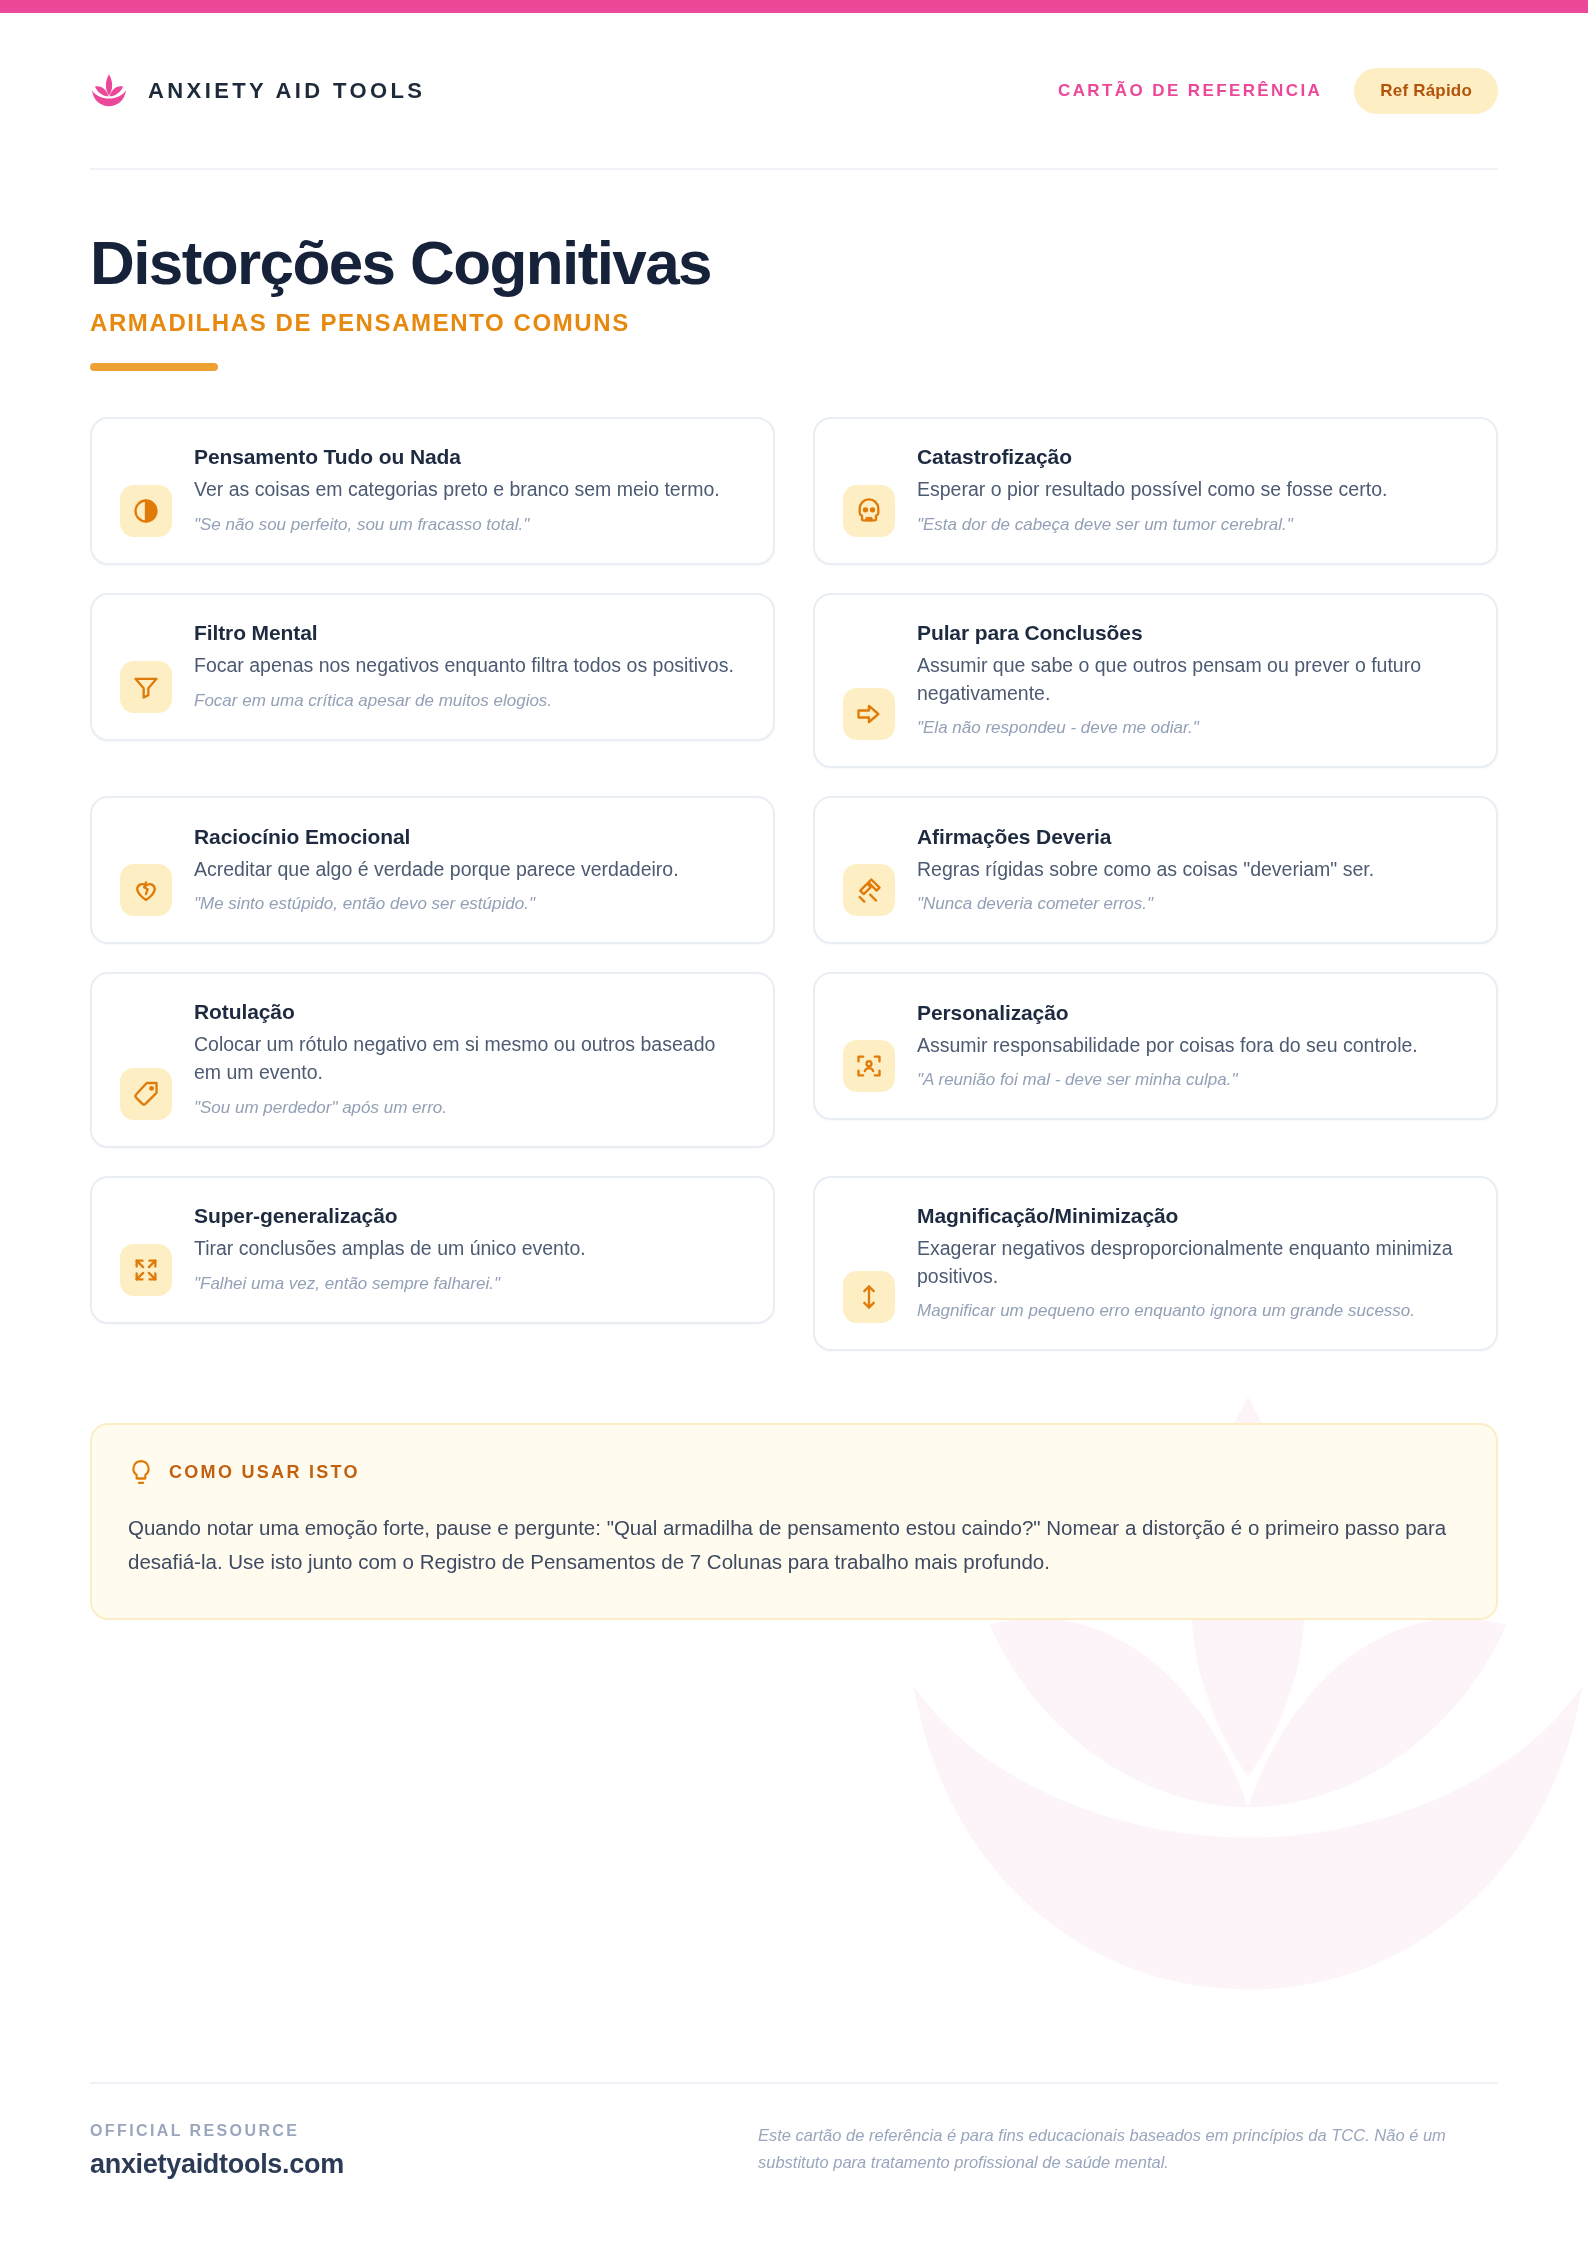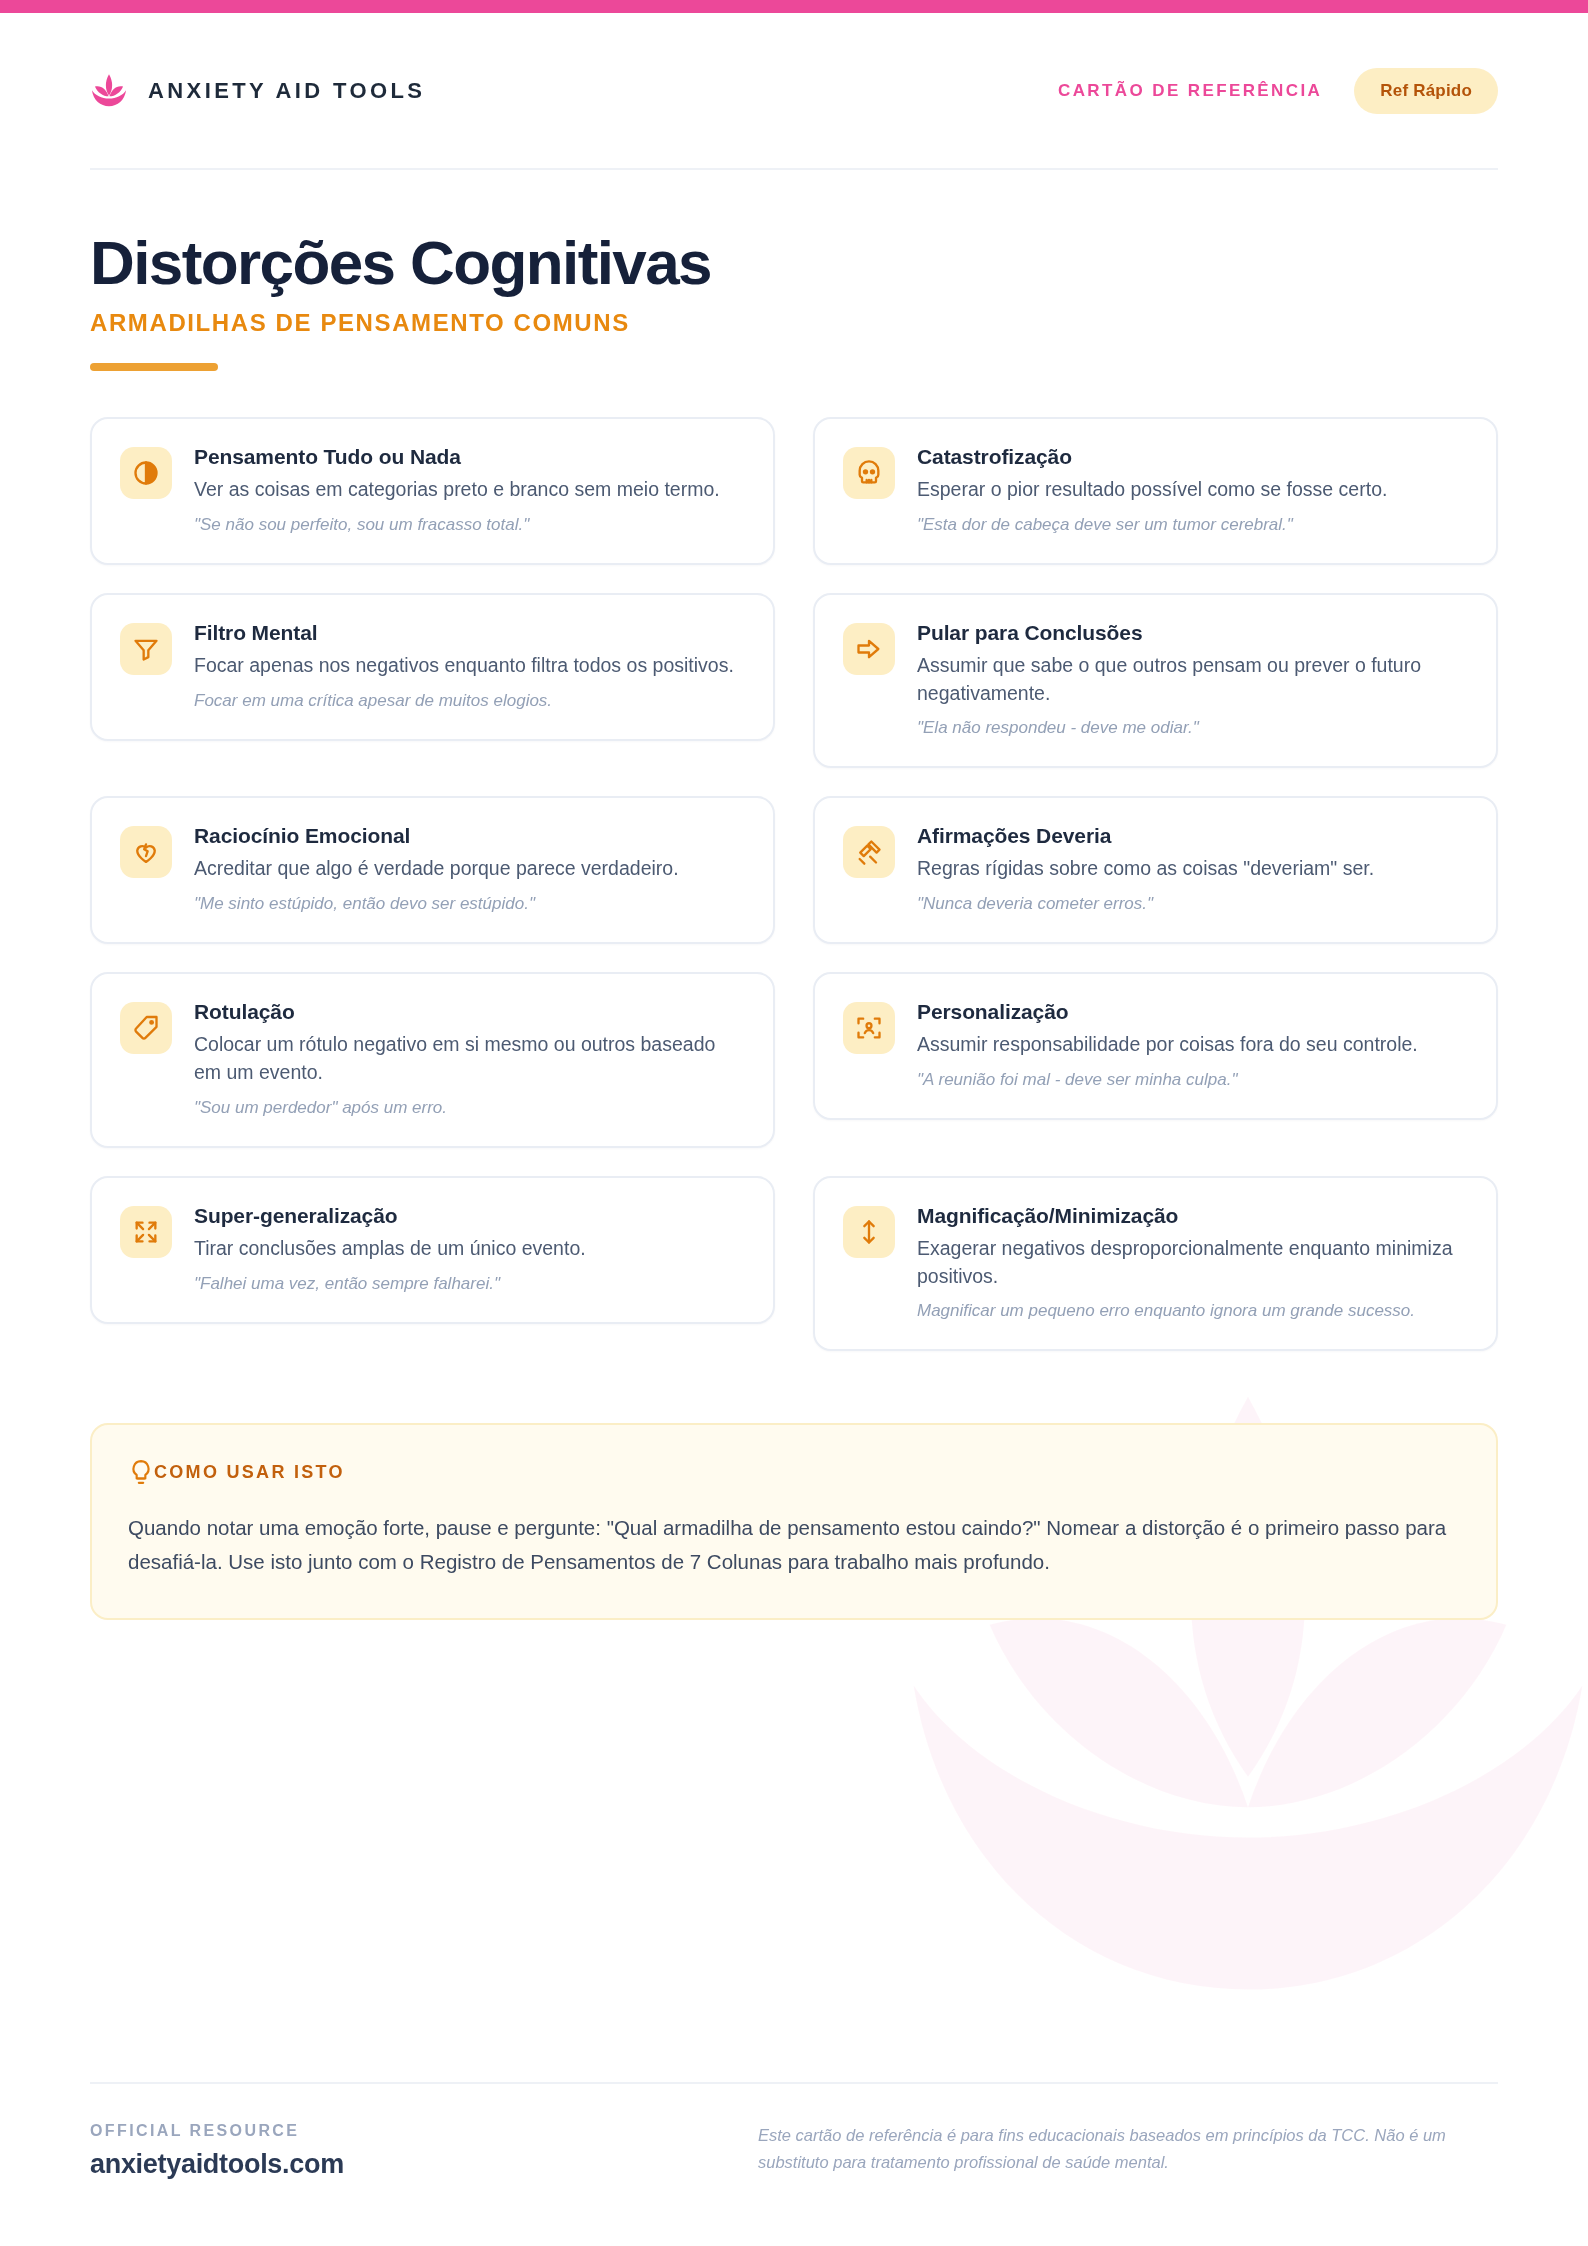--- a/index.html
+++ b/index.html
@@ -129,21 +129,21 @@
     row-gap: 28px;
     align-items: start;
   }
   .card {
     background: #ffffff;
     border: 2px solid #e9edf4;
     border-radius: 18px;
     padding: 26px 28px;
     display: flex;
     gap: 22px;
-    align-items: flex-start;
+    align-items: flex-end;
     min-height: 148px;
     box-shadow: 0 1px 2px rgba(20,30,60,0.03);
   }
   .card-icon {
     flex: 0 0 auto;
     width: 52px;
     height: 52px;
     border-radius: 14px;
     background: #fdeec4;
     display: flex;
@@ -177,20 +177,21 @@
   .callout {
     margin: 72px 90px 0 90px;
     background: #fffbef;
     border: 2px solid #fbeec6;
     border-radius: 18px;
     padding: 34px 36px 40px 36px;
   }
   .callout-head {
     display: flex;
     align-items: center;
+    gap: 15px;
     margin-bottom: 26px;
   }
   .callout-title {
     font-size: 18px;
     font-weight: 700;
     letter-spacing: 2.3px;
     color: #c2600d;
   }
   .callout-text {
     font-size: 20.5px;

